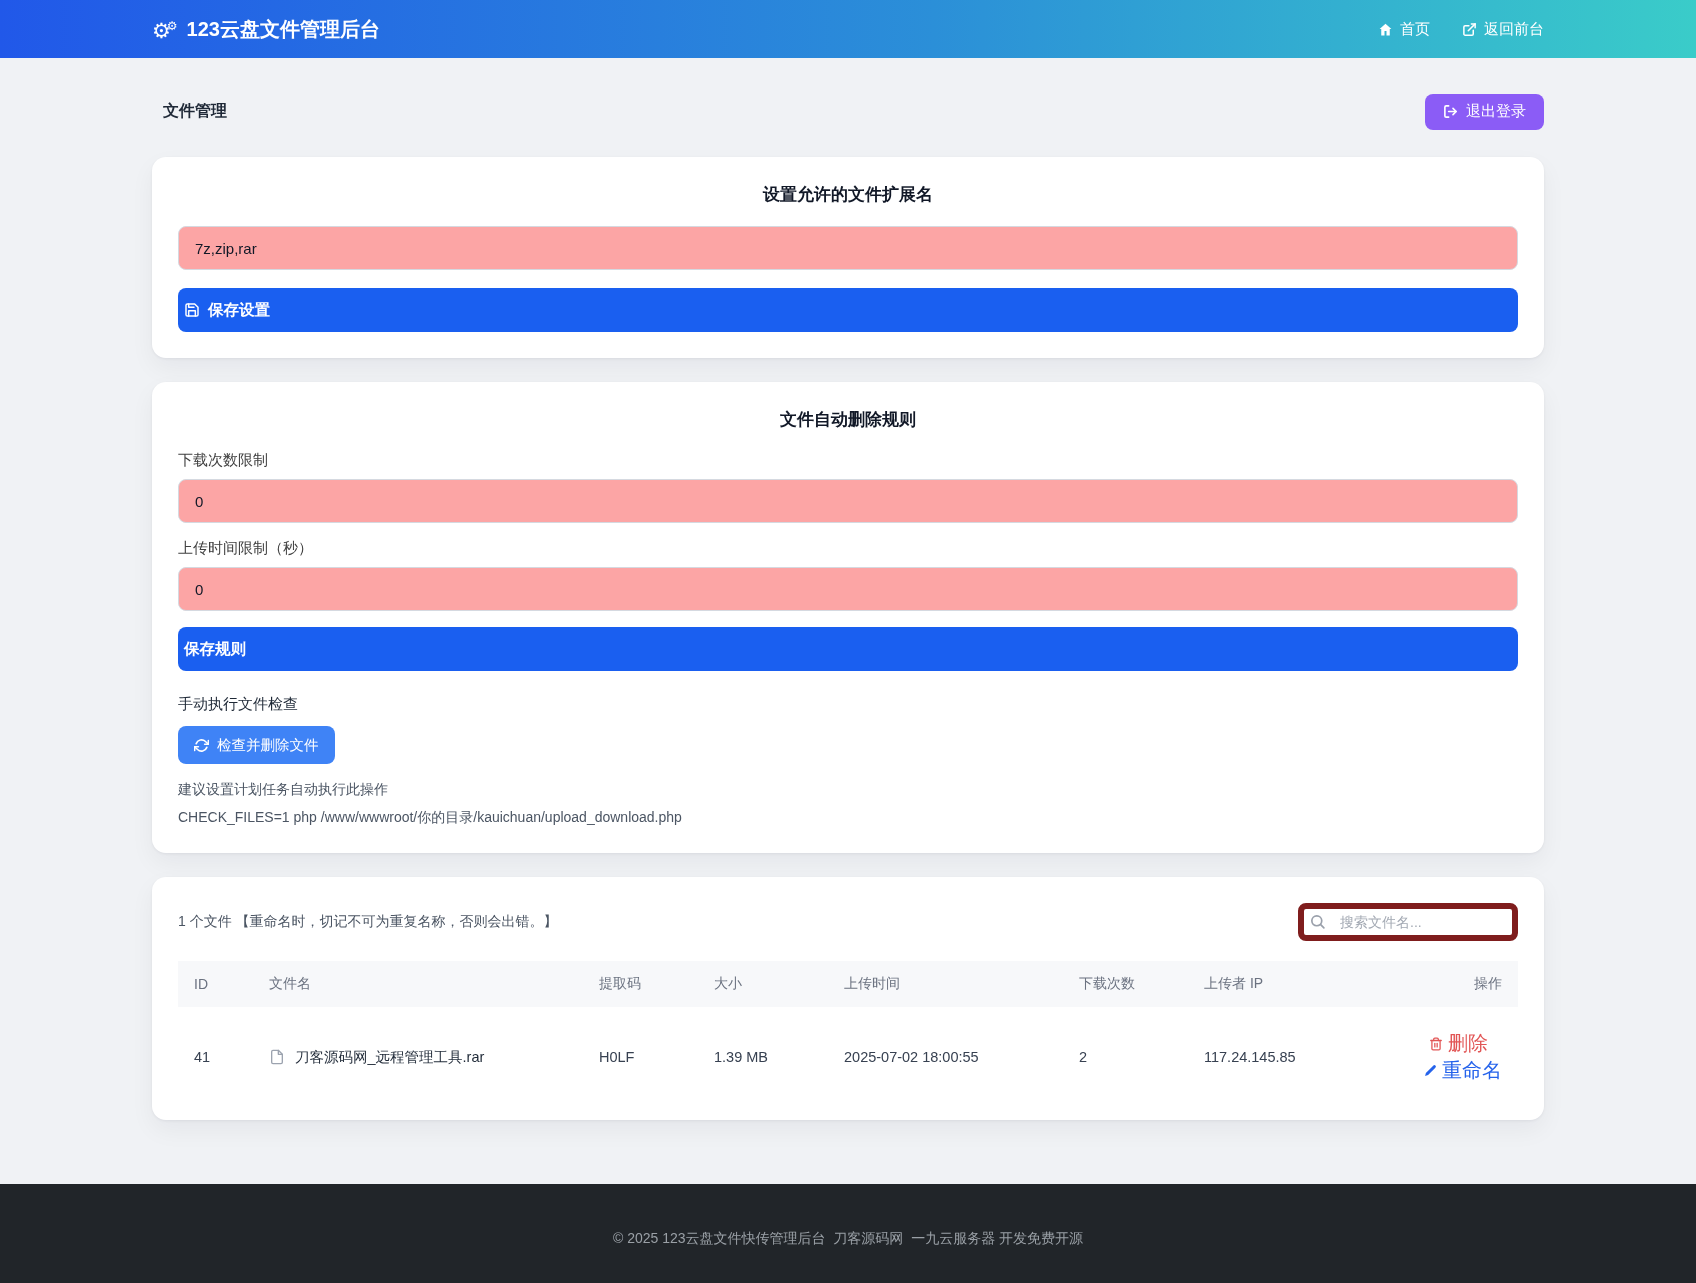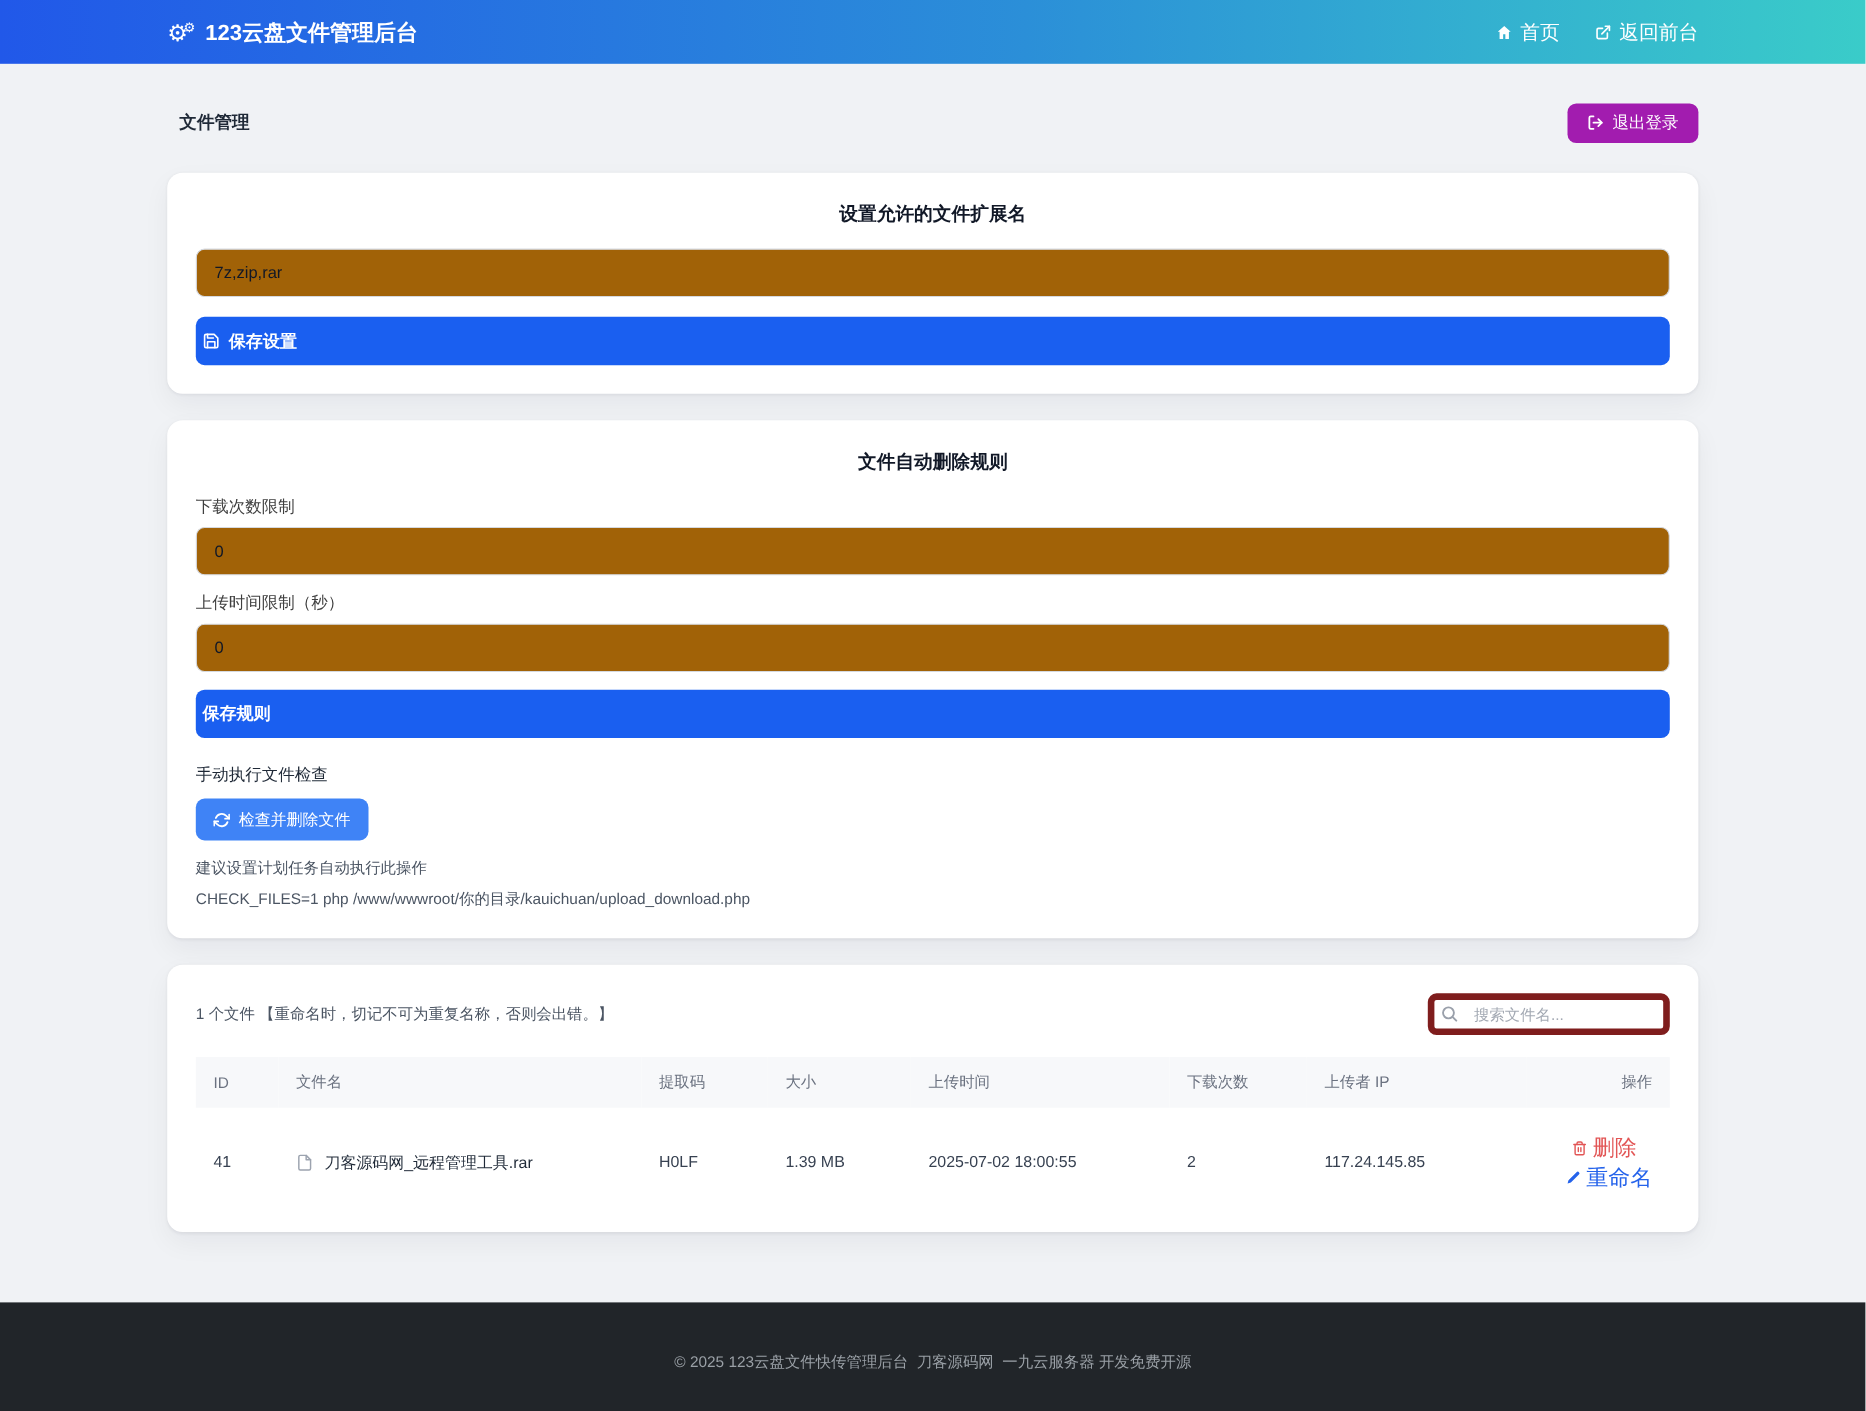--- a/index.html
+++ b/index.html
@@ -18,42 +18,42 @@
   .navbar {
     height: 58px;
     background: linear-gradient(90deg, #2158e9 0%, #2b8fd8 55%, #3accc9 100%);
     flex: 0 0 auto;
   }
   .nav-inner { display: flex; align-items: center; justify-content: space-between; height: 58px; }
   .brand { color: #fff; font-size: 20px; font-weight: bold; display: flex; align-items: center; gap: 9px; cursor: pointer; }
   .brand-icon { font-size: 21px; line-height: 1; position: relative; top: 1px; }
   .brand-icon .g2 { font-size: 12px; margin-left: -4px; vertical-align: super; }
   .nav-links { display: flex; gap: 32px; }
-  .nav-link { color: #fff; font-size: 18px; display: inline-flex; align-items: center; gap: 7px; cursor: pointer; text-decoration: none; }
+  .nav-link { color: #fff; font-size: 15px; display: inline-flex; align-items: center; gap: 7px; cursor: pointer; text-decoration: none; }
 
   
   main { flex: 0 0 auto; }
   .page-head { display: flex; justify-content: space-between; align-items: center; padding-top: 32px; margin-bottom: 24px; }
   .page-title { font-size: 16px; font-weight: bold; color: #1f2937; margin: 11px; }
   .logout-btn {
-    background: #a21caf; color: #fff; border: none; border-radius: 8px;
+    background: #8b5cf6; color: #fff; border: none; border-radius: 8px;
     height: 36px; padding: 0 18px; font-size: 15px;
     display: inline-flex; align-items: center; gap: 8px; cursor: pointer;
   }
 
   
   .card {
     background: #fff; border-radius: 14px; padding: 26px; margin-bottom: 24px;
     box-shadow: 0 1px 3px rgba(15,23,42,.06), 0 10px 24px rgba(15,23,42,.05);
   }
   .card-heading { font-size: 17px; font-weight: bold; color: #111827; margin: 0 0 20px; text-align: center; }
 
   .text-input {
     width: 100%; height: 44px; border: 1px solid #d5d9e0; border-radius: 8px;
-    padding: 16px 16px; font-size: 15px; color: #111827; background: #a16207; outline: none;
+    padding: 16px 16px; font-size: 15px; color: #111827; background: #fca5a5; outline: none;
   }
   .mb18 { margin-bottom: 18px; }
 
   .btn-primary-lg {
     width: 100%; height: 44px; background: #1a5ff0; border: none; border-radius: 8px;
     color: #fff; font-size: 15.5px; font-weight: 600;
     display: flex; align-items: center; justify-content: flex-start; gap: 8px; cursor: pointer;
   }
 
   .field { margin-bottom: 16px; }

